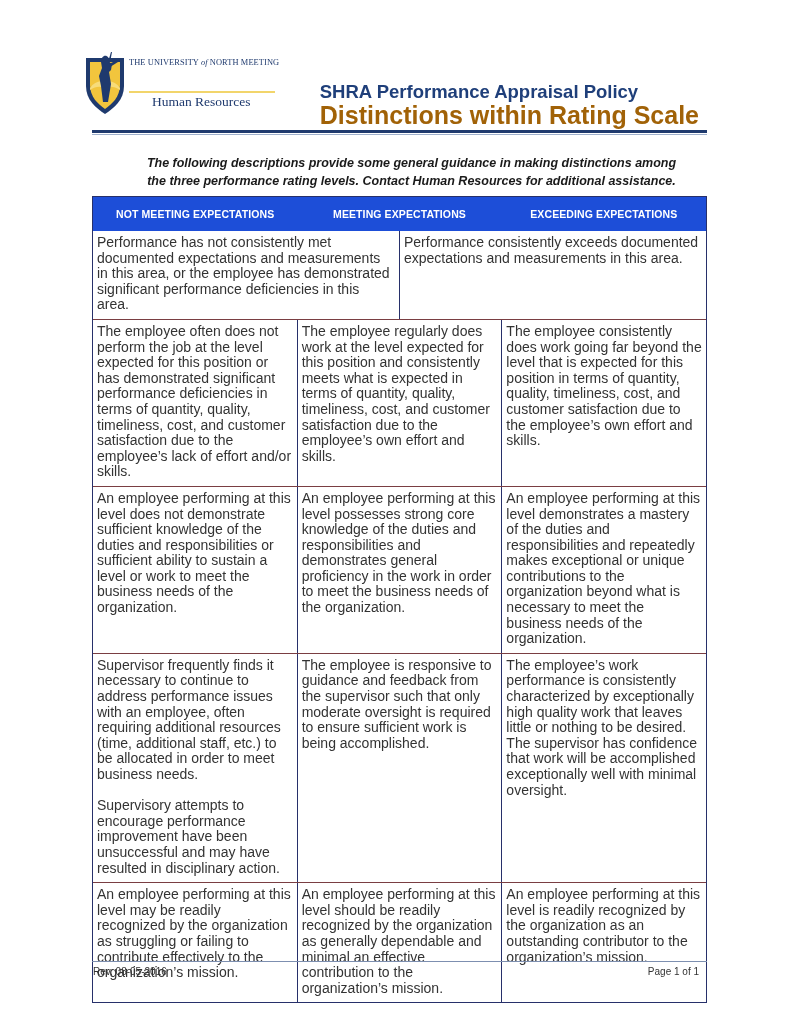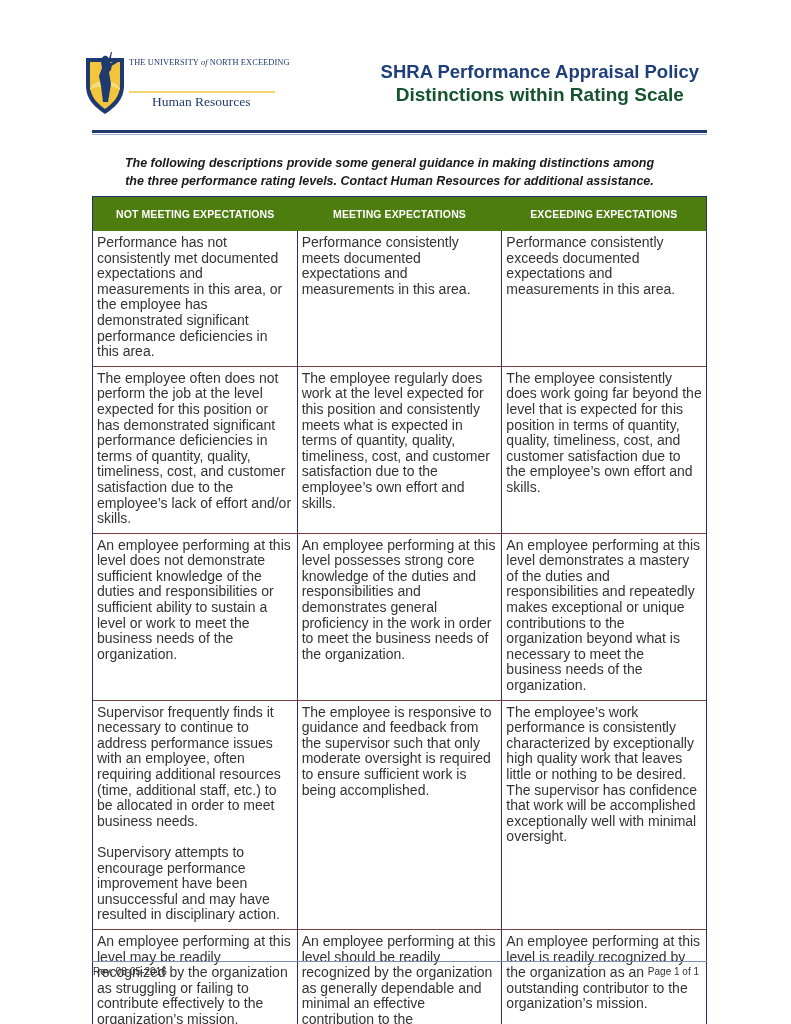--- a/index.html
+++ b/index.html
@@ -8,30 +8,30 @@
     font-family: "Liberation Sans", "DejaVu Sans", sans-serif; color: #2b2b2b;
   }
   .logo { position: absolute; left: 84px; top: 52px; width: 200px; height: 64px; }
   .logo svg { position: absolute; left: 0; top: 0; }
   .logo .uni { position: absolute; left: 45px; top: 6px; font-family: "Liberation Serif", serif; font-size: 8.4px; color: #1f3a6e; letter-spacing: 0.1px; white-space: nowrap; }
   .logo .uni i { font-style: italic; }
   .logo .gb { position: absolute; left: 44px; top: 14px; font-family: "Liberation Serif", serif; font-size: 22px; color: #1f3a6e; letter-spacing: 1.2px; font-weight: normal; white-space: nowrap; }
   .logo .goldline { position: absolute; left: 45px; top: 39px; width: 146px; height: 2px; background: #f2d56b; }
   .logo .hr { position: absolute; left: 68px; top: 42px; font-family: "Liberation Serif", serif; font-size: 13.5px; color: #1f3a6e; white-space: nowrap; }
 
-  .titles { position: absolute; right: 92px; top: 60px; text-align: center; }
+  .titles { position: absolute; right: 92px; top: 80px; text-align: left; }
   .titles .t1 { font-size: 18.5px; font-weight: bold; color: #1f3f7a; line-height: 23px; white-space: nowrap; }
-  .titles .t2 { font-size: 19px; font-weight: bold; color: #14532d; line-height: 24px; white-space: nowrap; }
+  .titles .t2 { font-size: 25px; font-weight: bold; color: #a16207; line-height: 24px; white-space: nowrap; }
   .rule-top { position: absolute; left: 92px; width: 615px; top: 130px; height: 3px; background: #1f3a6e; }
   .rule-top2 { position: absolute; left: 92px; width: 615px; top: 134px; height: 1px; background: #9fb0cc; }
 
-  .intro { position: absolute; left: 82px; width: 615px; top: 154px; text-align: center; font-style: italic; font-weight: bold; font-size: 12.5px; line-height: 18px; color: #1a1a1a; }
+  .intro { position: absolute; left: 104px; width: 615px; top: 154px; text-align: center; font-style: italic; font-weight: bold; font-size: 12.5px; line-height: 18px; color: #1a1a1a; }
 
   .tbl { position: absolute; left: 92px; top: 196px; width: 615px; border: 1.5px solid #27306a; box-sizing: border-box; }
-  .thead { display: flex; background: #4d7c0f; height: 34px; }
+  .thead { display: flex; background: #1d4ed8; height: 34px; }
   .th { flex: 1; color: #fff; font-weight: bold; font-size: 10.5px; display: flex; align-items: center; justify-content: center; letter-spacing: 0.1px; }
   .row { display: flex; border-top: 1.5px solid #7a3e42; }
   .row.first { border-top: none; }
   .cell { flex: 1; padding: 4px 4px 6px 4px; font-size: 14px; line-height: 15.6px; color: #333; box-sizing: border-box; }
   .cell + .cell { border-left: 1.5px solid #27306a; }
   .cell p { margin: 0; }
   .cell p + p { margin-top: 15.6px; }
 
   .footer-rule { position: absolute; left: 92px; width: 615px; top: 961px; height: 1px; background: #7d8fb0; }
   .footer-left { position: absolute; left: 93px; top: 966px; font-size: 10px; color: #333; }
@@ -42,21 +42,21 @@
 
 <div class="logo">
   <svg width="42" height="64" viewBox="0 0 42 64">
     <path d="M2 6 L40 6 L40 34 C40 48 30 56 21 62 C12 56 2 48 2 34 Z" fill="#1f3a6e"></path>
     <path d="M6 10 L36 10 L36 33 C36 45 28 52 21 57 C14 52 6 45 6 33 Z" fill="#f2c53d"></path>
     <path d="M6 36 C10 30 16 28 21 30 C26 28 32 30 36 36 L36 38 C30 34 26 34 21 36 C16 34 12 34 6 38 Z" fill="#f7dc7a"></path>
     <path d="M20 4 C23 3 26 6 25 10 L28 12 L27 18 L25 20 L27 32 L24 50 L19 50 L17 34 L15 24 L18 16 L17 10 C17 7 18 5 20 4 Z" fill="#1f3a6e"></path>
     <path d="M25 12 L33 8 L34 10 L26 15 Z" fill="#1f3a6e"></path>
     <path d="M24 10 L27 0 L28 0 L26 11 Z" fill="#1f3a6e"></path>
   </svg>
-  <div class="uni"><span>THE UNIVERSITY </span><i>of</i><span> NORTH EXCEEDING</span></div>
+  <div class="uni"><span>THE UNIVERSITY </span><i>of</i><span> NORTH MEETING</span></div>
   <div class="goldline"></div>
   <div class="hr">Human Resources</div>
 </div>
 
 <div class="titles">
   <div class="t1">SHRA Performance Appraisal Policy</div>
   <div class="t2">Distinctions within Rating Scale</div>
 </div>
 <div class="rule-top"></div>
 <div class="rule-top2"></div>
@@ -69,23 +69,20 @@
 <div class="tbl">
   <div class="thead">
     <div class="th">NOT MEETING EXPECTATIONS</div>
     <div class="th">MEETING EXPECTATIONS</div>
     <div class="th">EXCEEDING EXPECTATIONS</div>
   </div>
   <div id="tbody">
       <div class="row first">
         <div class="cell">
           <p>Performance has not consistently met documented expectations and measurements in this area, or the employee has demonstrated significant performance deficiencies in this area.</p>
-        </div>
-        <div class="cell">
-          <p>Performance consistently meets documented expectations and measurements in this area.</p>
         </div>
         <div class="cell">
           <p>Performance consistently exceeds documented expectations and measurements in this area.</p>
         </div>
       </div>
       <div class="row">
         <div class="cell">
           <p>The employee often does not perform the job at the level expected for this position or has demonstrated significant performance deficiencies in terms of quantity, quality, timeliness, cost, and customer satisfaction due to the employee’s lack of effort and/or skills.</p>
         </div>
         <div class="cell">

